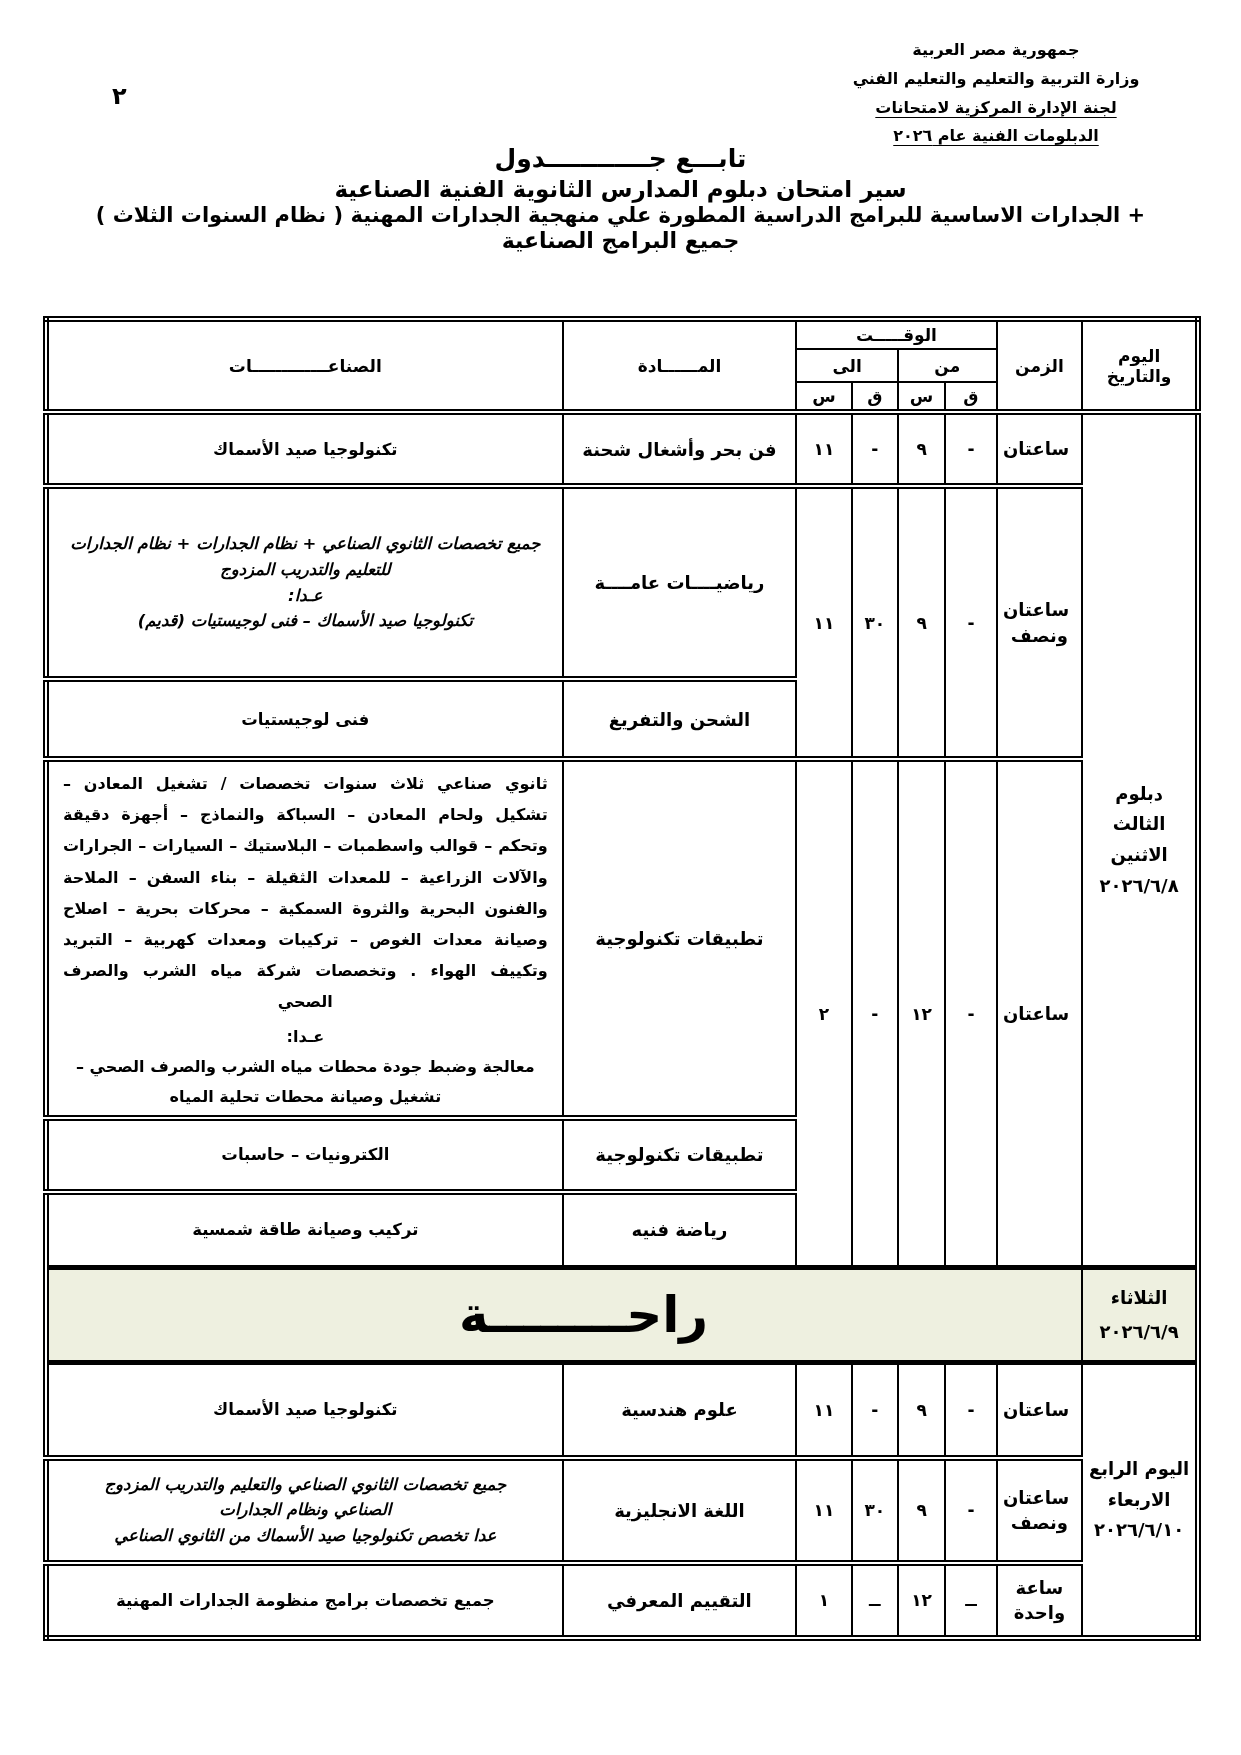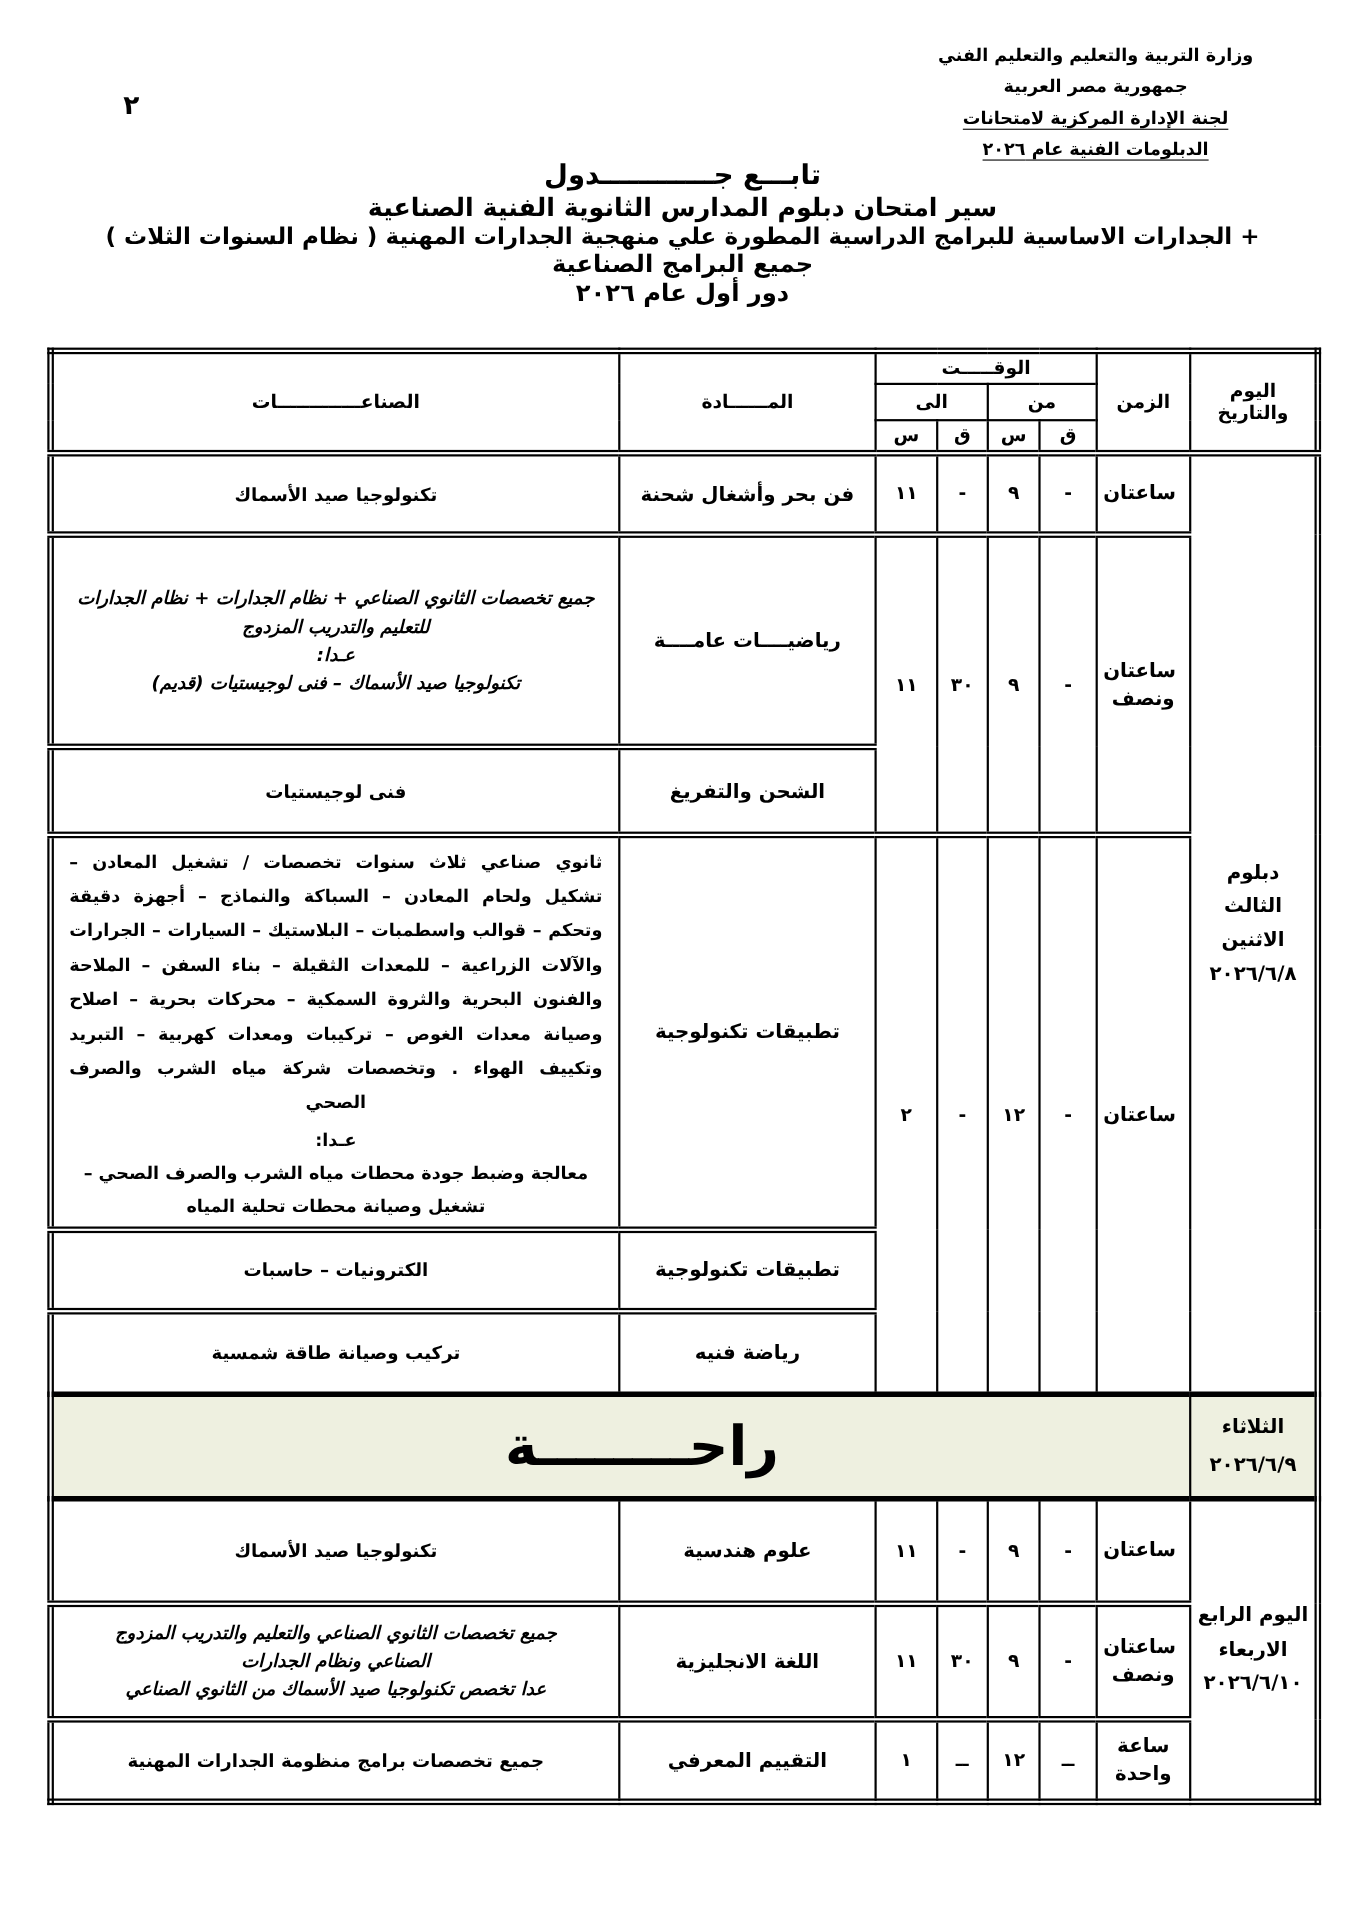--- a/index.html
+++ b/index.html
@@ -40,32 +40,31 @@
   .rest-day{font-size:18px;line-height:1.9;}
 </style>
 </head>
 <body>
 
 <div class="page">
 
   <div class="page-number">٢</div>
 
   <div class="letterhead">
+    <div>جمهورية مصر العربية</div>
     <div>وزارة التربية والتعليم والتعليم الفني</div>
-    <div>جمهورية مصر العربية</div>
     <div class="u">لجنة الإدارة المركزية لامتحانات</div>
     <div class="u">الدبلومات الفنية عام ٢٠٢٦</div>
   </div>
 
   <div class="title-block">
     <div class="t1">تابـــع جــــــــــــدول</div>
     <div class="t2">سير امتحان  دبلوم المدارس الثانوية الفنية  الصناعية</div>
     <div class="t4">+ الجدارات الاساسية للبرامج الدراسية المطورة علي منهجية الجدارات المهنية ( نظام السنوات الثلاث )</div>
     <div class="t5">جميع البرامج الصناعية</div>
-    <div class="t6">دور أول عام ٢٠٢٦</div>
   </div>
 
   <div class="table-wrap">
     <table>
       <colgroup>
         <col style="width:115px">
           <col style="width:85px">
         <col style="width:51px">
           <col style="width:47px">
         <col style="width:46px">

